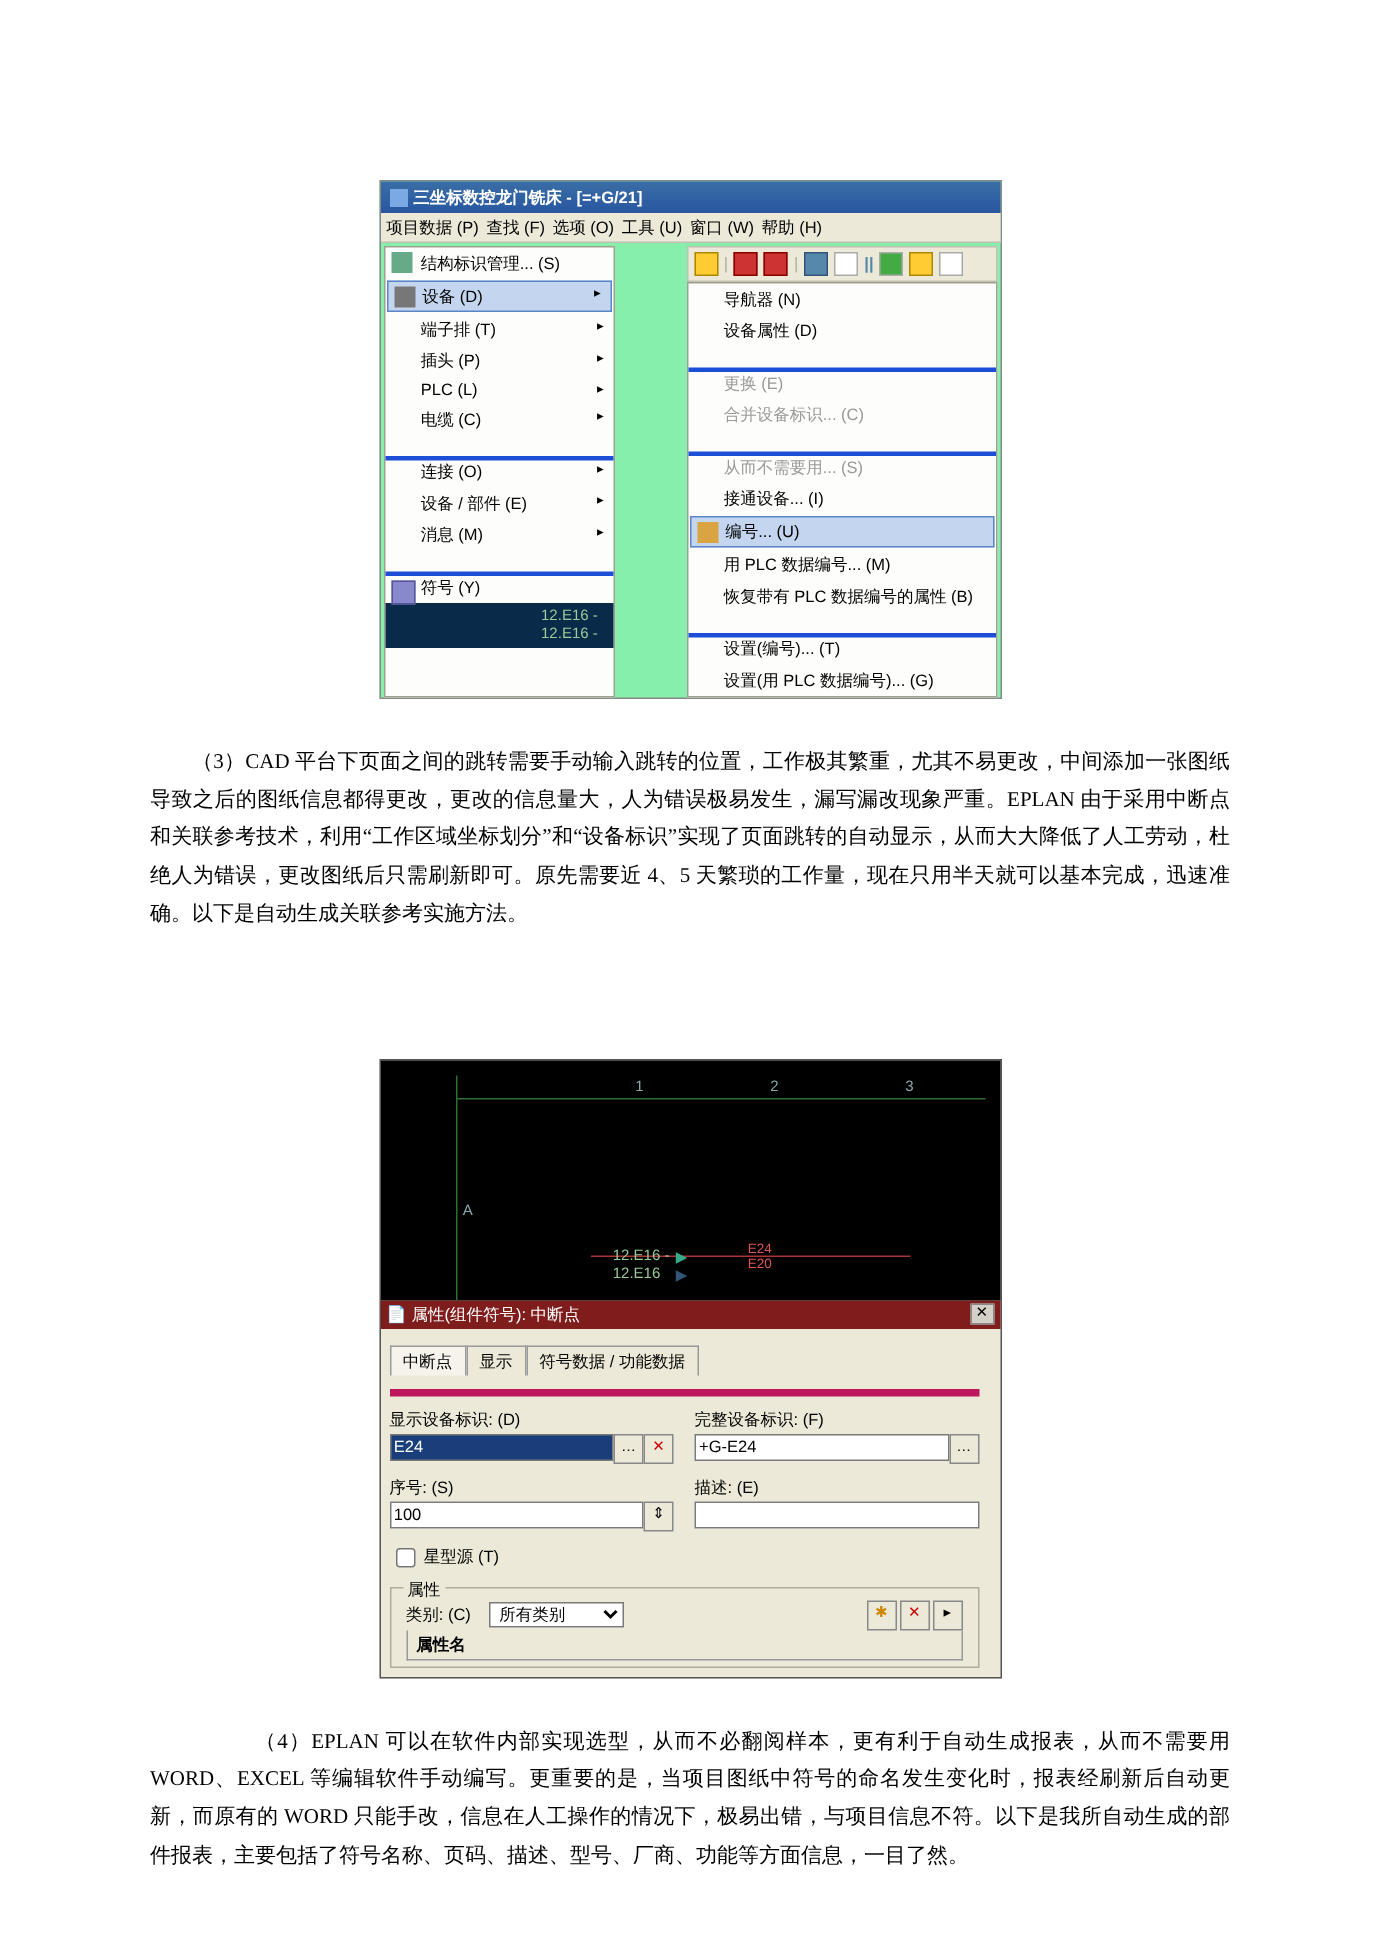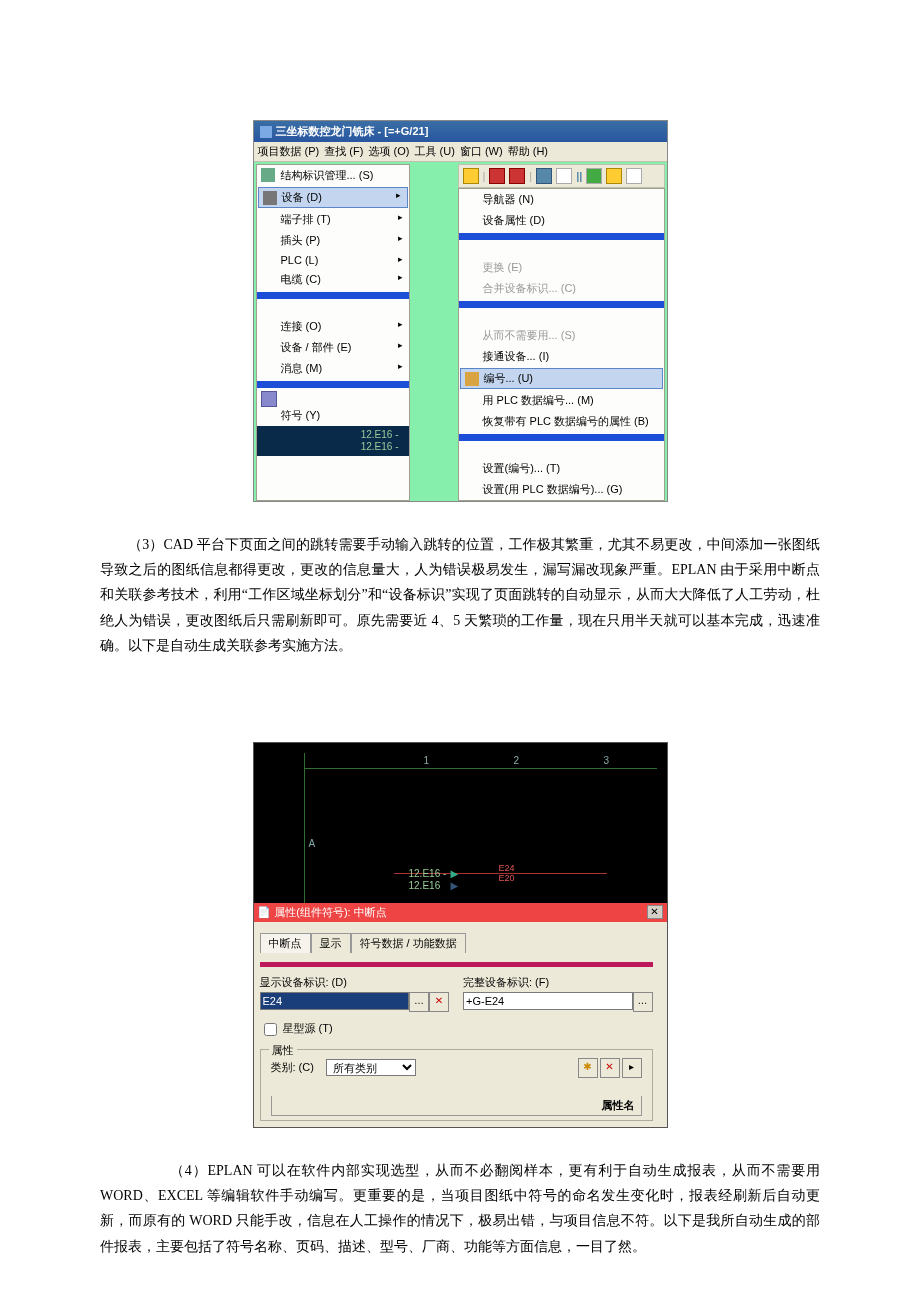--- a/index.html
+++ b/index.html
@@ -60,21 +60,21 @@
     white-space: nowrap;
     border-bottom: 0;
   }
   .mi.has-sub::after {
     content: "▸";
     position: absolute;
     right: 6px;
     font-size: 9px;
     color: #000;
   }
-  .mi.sep { border-top: 7px solid #1d4ed8; margin-top: 2px; padding-top: 20px; }
+  .mi.sep { border-top: 3px solid #1d4ed8; margin-top: 14px; padding-top: 0; }
   .mi.hl {
     background: #c4d6ef;
     border: 1px solid #5a85c7;
     margin: 1px;
     padding: 2px 5px 2px 23px;
   }
   .mi .icon {
     position: absolute; left: 4px; top: 3px;
     width: 14px; height: 14px;
     display: inline-block;
@@ -143,21 +143,21 @@
   }
   .ss2-canvas .vline { position:absolute; top:10px; bottom:0; left:50px; width:1px; background:#2e6e2e;}
   .ss2-canvas .hline { position:absolute; top:25px; left:50px; right:10px; height:1px; background:#2e6e2e;}
   .ss2-canvas .hline2 { position:absolute; top:130px; left:140px; right:60px; height:1px; background:#a33;}
   .ss2-canvas .tick { position:absolute; top:12px; color:#8aa; font-size:10px;}
   .ss2-canvas .rowlabel { position:absolute; left:55px; color:#8aa; font-size:10px;}
   .ss2-canvas .ref { color:#9c9; font-size:10px; position:absolute;}
   .ss2-canvas .refred { color:#d55; font-size:9px; position:absolute;}
   .ss2-canvas .arrow { color:#3a8; position:absolute; font-size:10px;}
   .ss2-dlgtitle {
-    background: #ef4444;
+    background: #7f1d1d;
     color: #fff;
     padding: 2px 4px;
     display: flex;
     align-items: center;
     justify-content: space-between;
   }
   .close-x {
     background:#d4d0c8; color:#000; border:1px solid #888;
     width:14px; height:12px; text-align:center; line-height:11px;
     font-size:10px; font-family: Arial;
@@ -203,21 +203,21 @@
     position:absolute; top:-7px; left:8px; background:#ece9d8; padding:0 3px;
   }
   .ss2-proprow { display:flex; align-items:center; gap:12px;}
   .ss2-select {
     border:1px solid #7a7a7a; background:#fff; height:17px; font-size:11px;
     padding:0 2px; width:90px;
   }
   .ss2-iconbtns { display:flex; gap:2px; margin-left:auto;}
   .ss2-proplabel {
     border:1px solid #999; border-top:none; padding:2px 6px; font-weight:bold;
-    background:#ece9d8; margin-top:18px;text-align:right;
+    background:#ece9d8; margin-top:0;
   }
 </style>
 </head>
 <body>
 
 <div class="page">
 
   <div class="figure">
     <div class="ss1">
       <div class="ss1-title">
@@ -338,20 +338,35 @@
               </div>
             </div>
             <div class="ss2-field">
               <label>完整设备标识: (F)</label>
               <div class="ss2-input">
                 <input value="+G-E24" style="">
                 <div class="ss2-btn">…</div>
               </div>
             </div>
           </div>
+          <div class="ss2-row">
+            <div class="ss2-field">
+              <label>序号: (S)</label>
+              <div class="ss2-input">
+                <input value="100" style="">
+                <div class="ss2-btn">⇕</div>
+              </div>
+            </div>
+            <div class="ss2-field">
+              <label>描述: (E)</label>
+              <div class="ss2-input">
+                <input value="" style="">
+              </div>
+            </div>
+          </div>
           <div class="ss2-check">
             <input type="checkbox" style="">
             <span>星型源 (T)</span>
           </div>
           <div class="ss2-group">
             <span class="legend">属性</span>
             <div class="ss2-proprow">
               <span>类别: (C)</span>
               <select class="ss2-select">
                 <option>所有类别</option>

